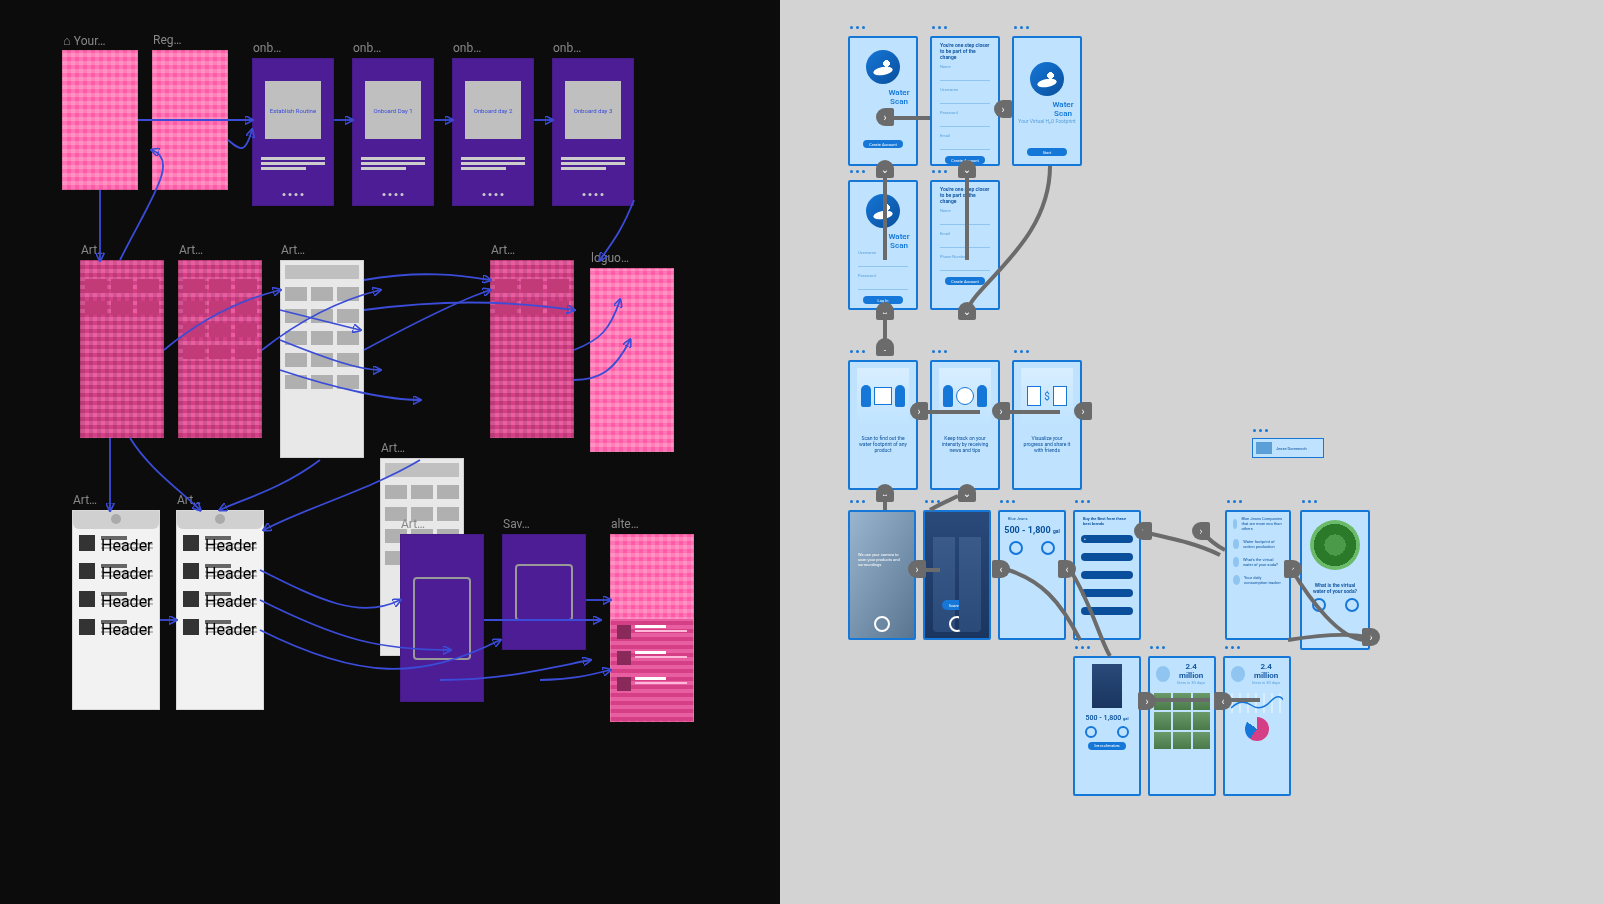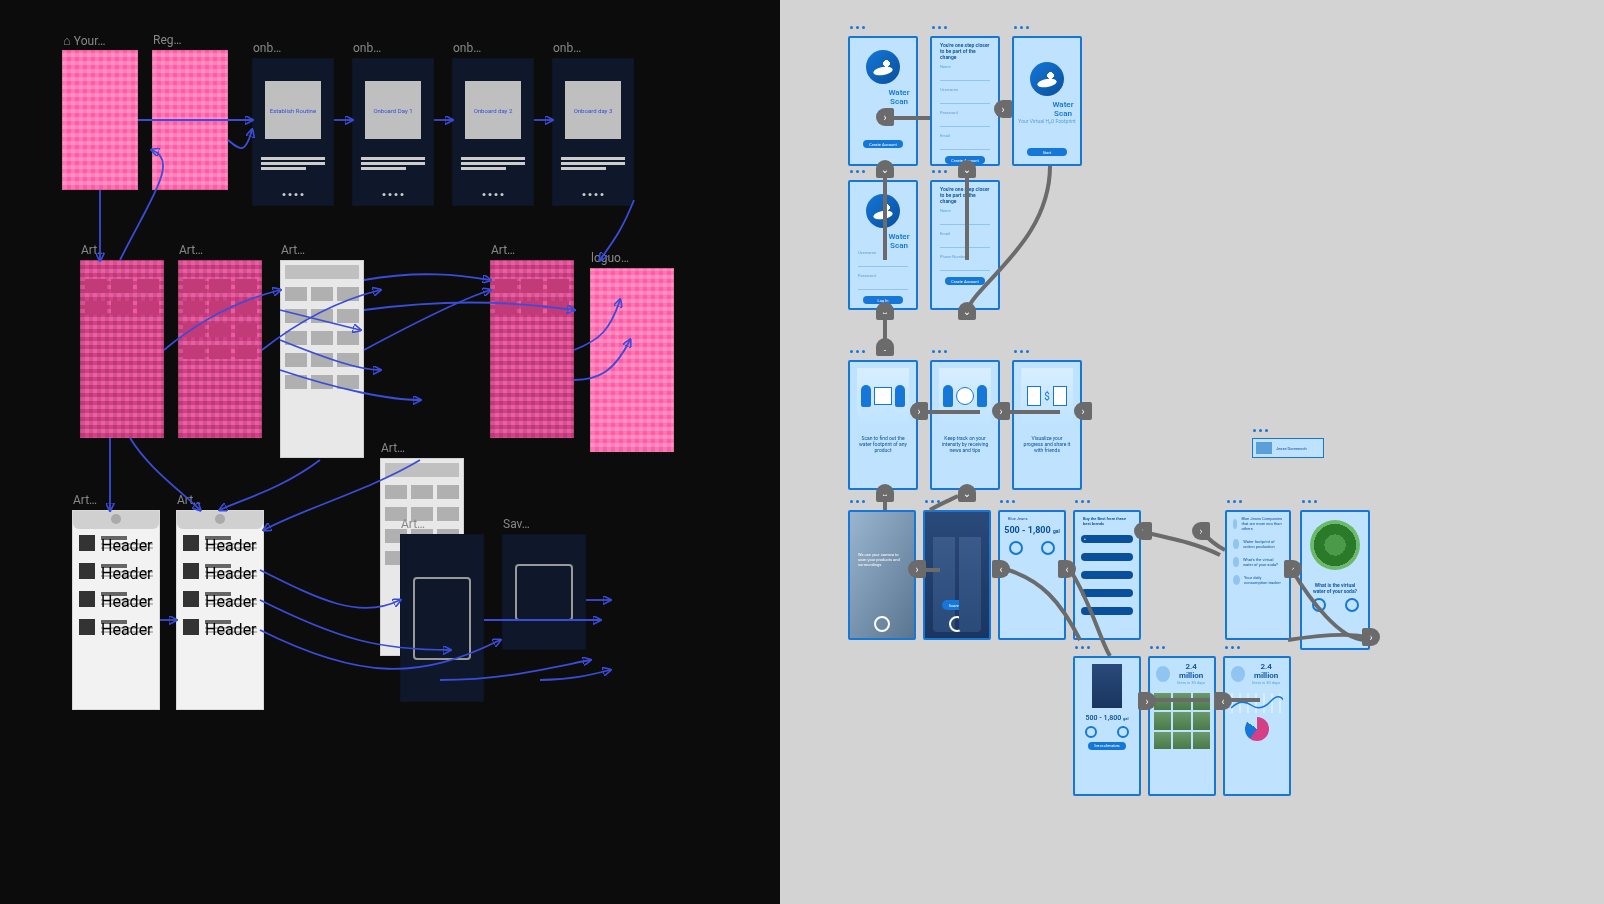--- a/index.html
+++ b/index.html
@@ -18,21 +18,21 @@
   position: relative;
 }
 .panel-right {
   width: 824px;
   height: 904px;
   background: #d3d3d3;
   position: relative;
 }
 .artboard {
   position: absolute;
-  background: #0f172a;
+  background: #4c1d95;
   border: 1px solid rgba(0,0,0,0.1);
 }
 .ab-label {
   position: absolute;
   top: -18px;
   left: 0;
   font-size: 12px;
   color: #888;
   white-space: nowrap;
   overflow: hidden;
@@ -602,20 +602,46 @@
         </div>
       </div>
   </div>
   <div class="artboard" style="left:400px; top:534px; width:84px; height:168px;">
     <div class="ab-label">Art…</div>
     <div class="scan-frame"></div>
   </div>
   <div class="artboard" style="left:502px; top:534px; width:84px; height:116px;">
     <div class="ab-label">Sav…</div>
     <div class="scan-frame"></div>
+  </div>
+  <div class="artboard pink" style="left:610px; top:534px; width:84px; height:188px;">
+    <div class="ab-label">alte…</div>
+    <div style="position:absolute; bottom:0; left:0; width:100%; height:55%; background: repeating-linear-gradient(0deg,#d43f85 0 4px,#e85ea0 4px 8px);">
+      <div style="display:flex; gap:4px; padding:6px;">
+          <div style="flex:0 0 14px; height:14px; background:#8a2a5a;"></div>
+          <div style="flex:1;">
+            <div style="height:3px;background:#fff;margin-bottom:2px;width:60%"></div>
+            <div style="height:2px;background:#ffb8d8;"></div>
+          </div>
+        </div>
+      <div style="display:flex; gap:4px; padding:6px;">
+          <div style="flex:0 0 14px; height:14px; background:#8a2a5a;"></div>
+          <div style="flex:1;">
+            <div style="height:3px;background:#fff;margin-bottom:2px;width:60%"></div>
+            <div style="height:2px;background:#ffb8d8;"></div>
+          </div>
+        </div>
+      <div style="display:flex; gap:4px; padding:6px;">
+          <div style="flex:0 0 14px; height:14px; background:#8a2a5a;"></div>
+          <div style="flex:1;">
+            <div style="height:3px;background:#fff;margin-bottom:2px;width:60%"></div>
+            <div style="height:2px;background:#ffb8d8;"></div>
+          </div>
+        </div>
+    </div>
   </div>
 
   <svg class="conn-svg">
     <defs>
       <marker id="arrow-blue" viewBox="0 0 10 10" refX="8" refY="5" markerWidth="5" markerHeight="5" orient="auto">
         <path d="M 0 0 L 10 5 L 0 10 z" fill="#3a4cd8"></path>
       </marker>
     </defs>
     <path d="M 138 120 C 180 120 200 120 252 120"></path>
     <path d="M 228 140 C 240 150 245 155 252 130"></path>

